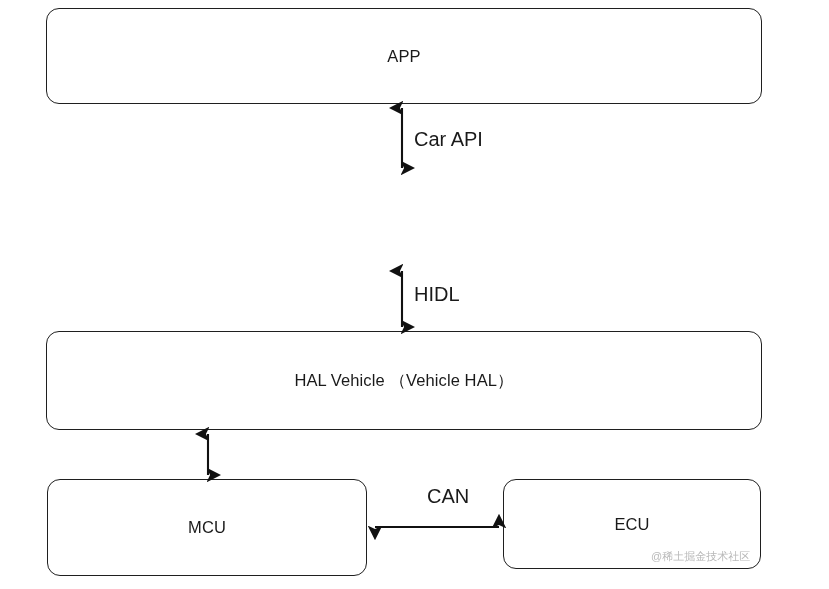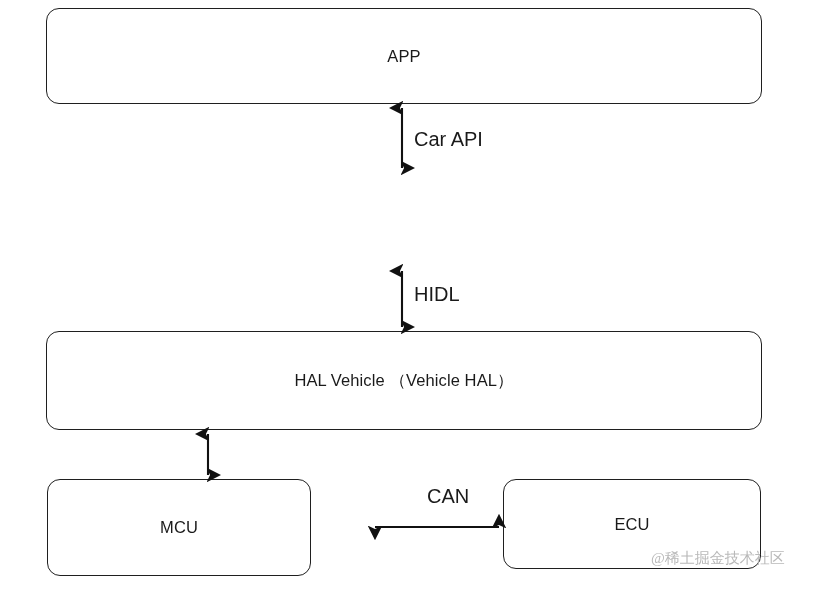--- a/index.html
+++ b/index.html
@@ -31,21 +31,21 @@
     font-size: 16.5px;
     color: #1a1a1a;
     line-height: 1;
     white-space: nowrap;
     letter-spacing: 0.1px;
   }
 
   #box-app      { left: 46px;  top: 8px;   width: 716px; height: 96px; }
   #box-fw       { left: 46px;  top: 172px; width: 716px; height: 96px; }
   #box-hal      { left: 46px;  top: 331px; width: 716px; height: 99px; }
-  #box-mcu      { left: 47px;  top: 479px; width: 264px; height: 97px; }
+  #box-mcu      { left: 47px;  top: 479px; width: 320px; height: 97px; }
   #box-ecu      { left: 503px; top: 479px; width: 258px; height: 90px; }
 
   
   #connectors {
     position: absolute;
     left: 0;
     top: 0;
     width: 829px;
     height: 589px;
     pointer-events: none;
@@ -61,25 +61,25 @@
   }
   #label-car-api { left: 414px; top: 129px; }
   #label-hidl    { left: 414px; top: 284px; }
   #label-can     { left: 411px; top: 486px; margin-left: 16px; }
 
   
   #watermark {
     position: absolute;
     left: 651px;
     top: 551px;
-    font-size: 15px;
+    font-size: 11px;
     color: #b9b9b9;
     line-height: 1;
     white-space: nowrap;
-    font-family: Liberation Serif, serif;
+    font-family: Liberation Sans, sans-serif;
   }
 </style>
 </head>
 <body>
 
 <div id="canvas">
 
   <div class="box" id="box-app">
     <span class="box-label">APP</span>
   </div>

